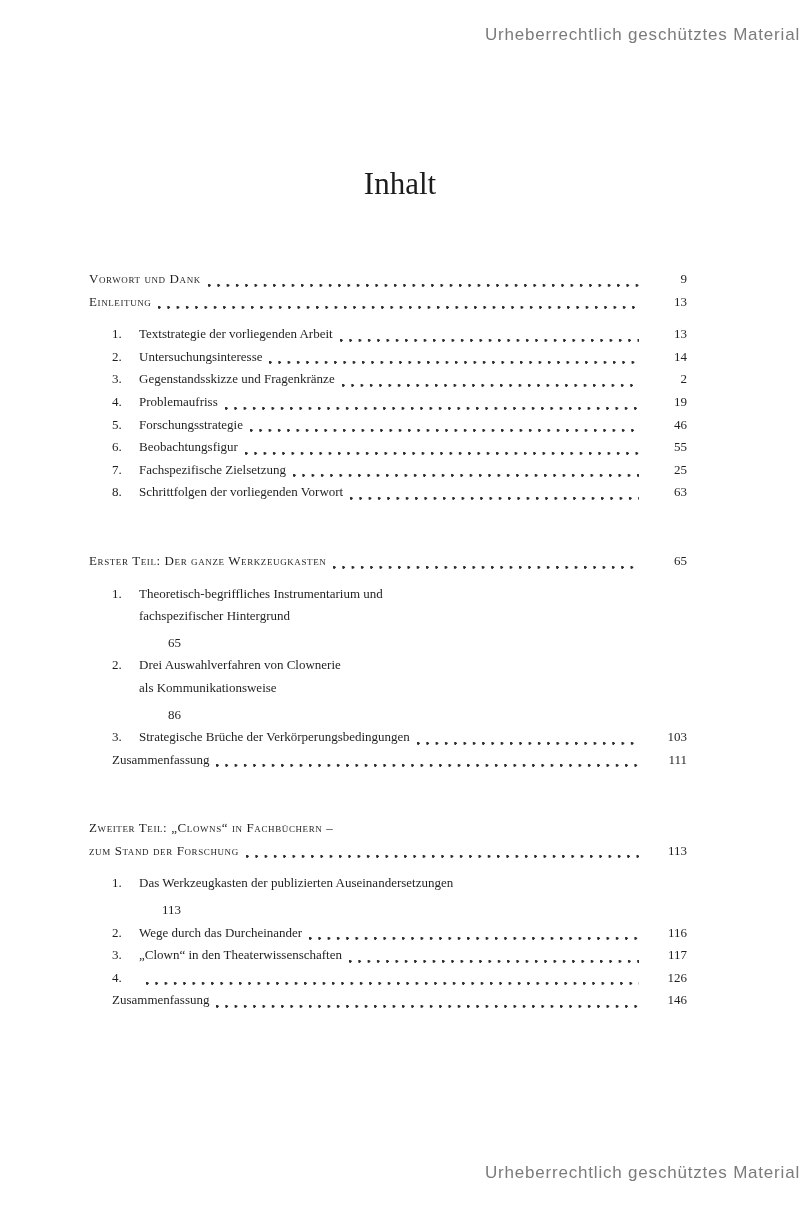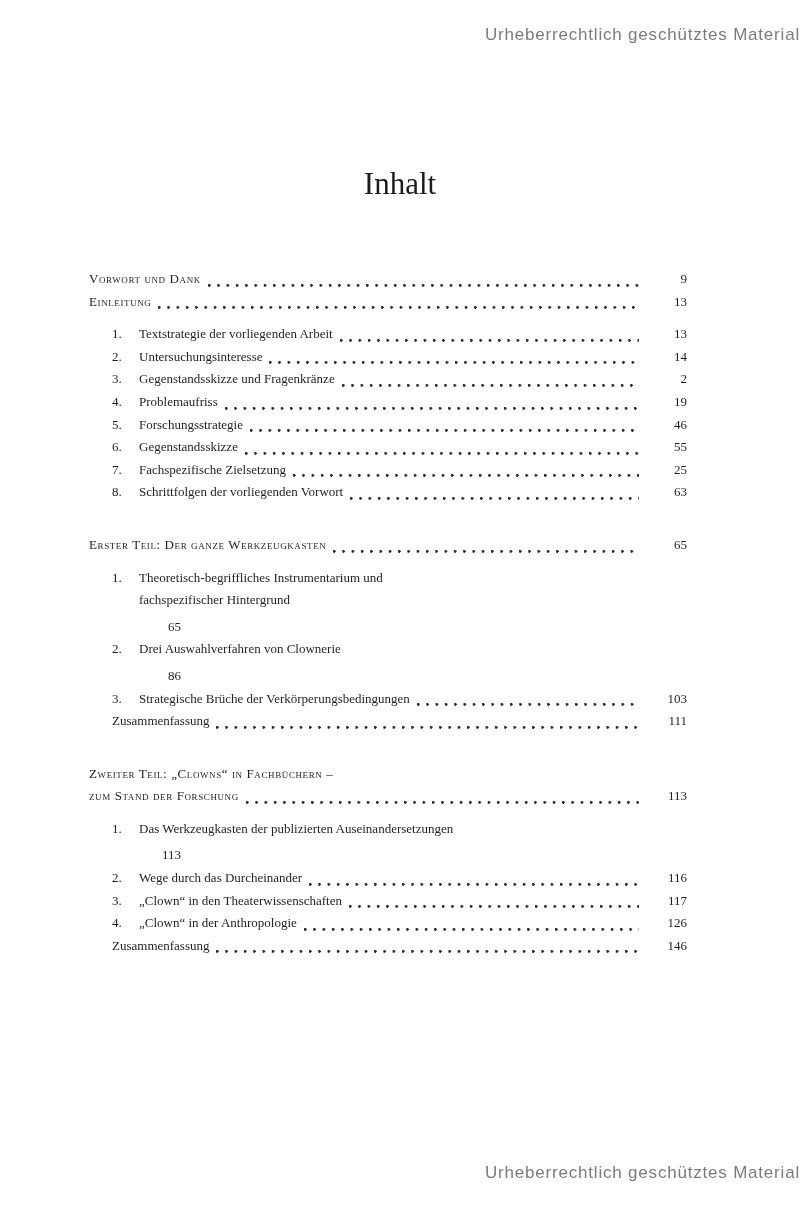--- a/index.html
+++ b/index.html
@@ -81,21 +81,21 @@
     background-size: 9.3px 3px;
     background-repeat: repeat-x;
     background-position: left bottom;
   }
   .page {
     flex: none;
     width: 42px;
     text-align: right;
   }
   .gap-lg { }
-  .gap-section { margin-top: 30px; }
+  .gap-section { margin-top: 46px; }
   .gap-sub { margin-top: 10px; }
 </style>
 </head>
 <body>
 
 <div class="copyright top">Urheberrechtlich geschütztes Material</div>
 
 <h1 class="page-title">Inhalt</h1>
 
 <div class="toc">
@@ -135,21 +135,21 @@
         <span class="page">19</span>
       </div>
       <div class="row r-item">
         <span class="num">5.</span>
         <span class="label">Forschungsstrategie</span>
         <span class="leader"></span>
         <span class="page">46</span>
       </div>
       <div class="row r-item">
         <span class="num">6.</span>
-        <span class="label">Gegenstandsskizze</span>
+        <span class="label">Beobachtungsfigur</span>
         <span class="leader"></span>
         <span class="page">55</span>
       </div>
       <div class="row r-item">
         <span class="num">7.</span>
         <span class="label">Fachspezifische Zielsetzung</span>
         <span class="leader"></span>
         <span class="page">25</span>
       </div>
       <div class="row r-item">
@@ -170,20 +170,21 @@
       <div class="row r-cont">
         <span class="label">fachspezifischer Hintergrund</span>
         <span class="leader"></span>
         <span class="page">65</span>
       </div>
       <div class="row r-item">
         <span class="num">2.</span>
         <span class="label">Drei Auswahlverfahren von Clownerie</span>
       </div>
       <div class="row r-cont">
+        <span class="label">als Kommunikationsweise</span>
         <span class="leader"></span>
         <span class="page">86</span>
       </div>
       <div class="row r-item">
         <span class="num">3.</span>
         <span class="label">Strategische Brüche der Verkörperungsbedingungen</span>
         <span class="leader"></span>
         <span class="page">103</span>
       </div>
       <div class="row r-flush">
@@ -214,21 +215,20 @@
         <span class="page">116</span>
       </div>
       <div class="row r-item">
         <span class="num">3.</span>
         <span class="label">„Clown“ in den Theaterwissenschaften</span>
         <span class="leader"></span>
         <span class="page">117</span>
       </div>
       <div class="row r-item">
         <span class="num">4.</span>
-        <span class="label">„Clown“ in der Anthropologie</span>
         <span class="leader"></span>
         <span class="page">126</span>
       </div>
       <div class="row r-flush">
         <span class="label">Zusammenfassung</span>
         <span class="leader"></span>
         <span class="page">146</span>
       </div>
     </div>
 </div>

